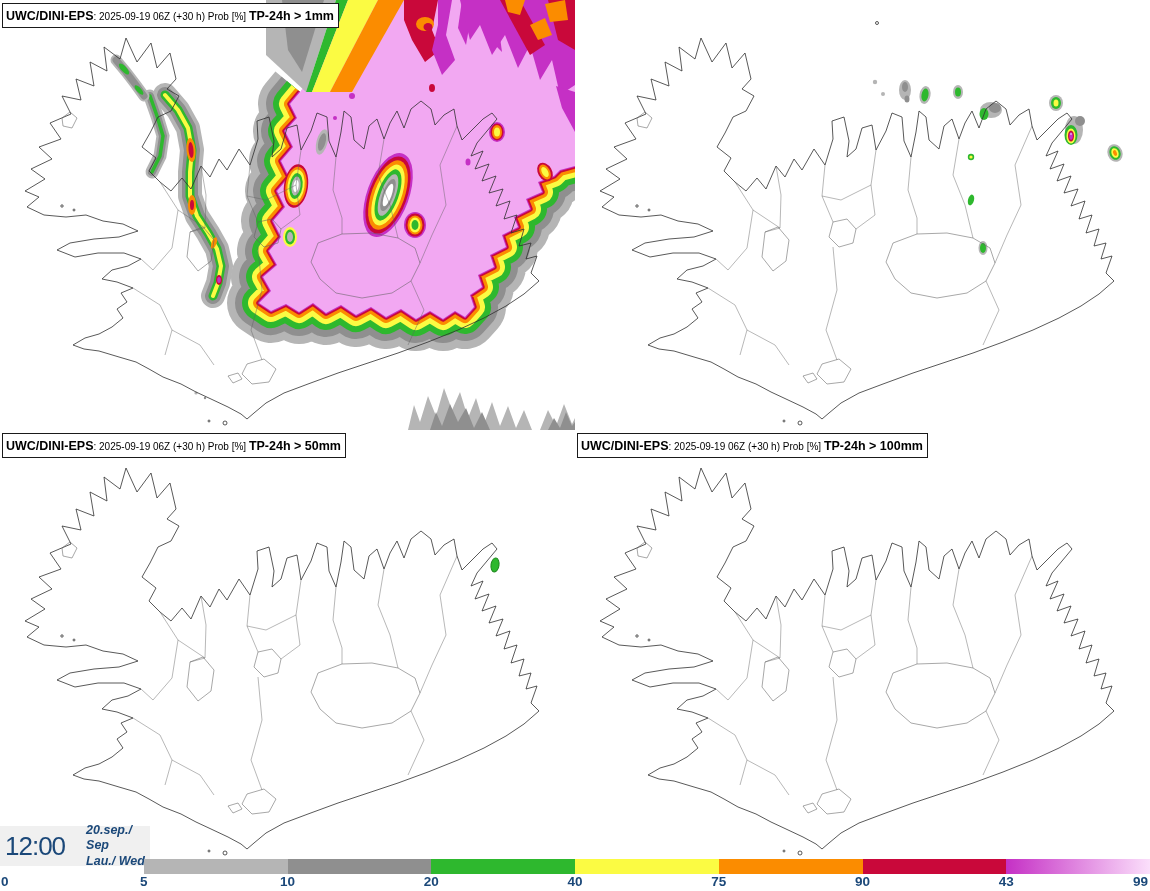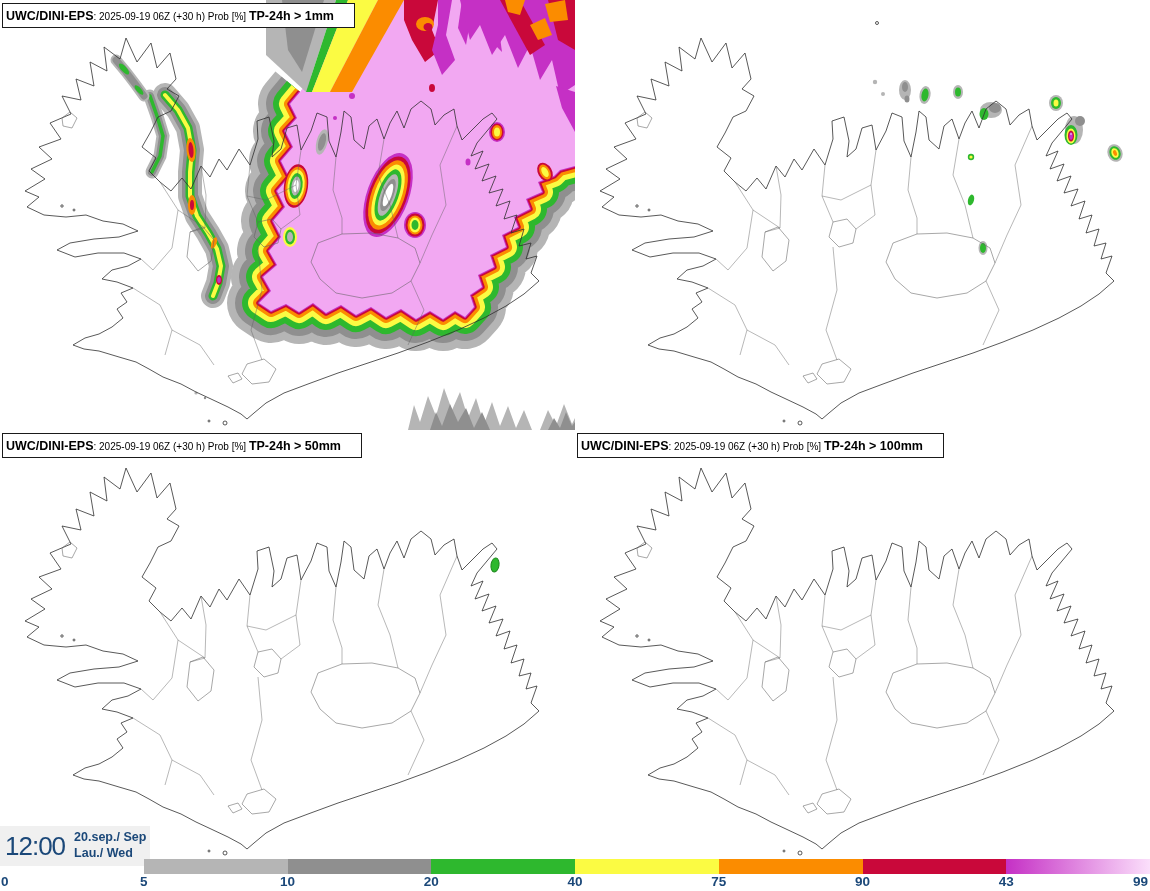--- a/index.html
+++ b/index.html
@@ -1,31 +1,31 @@
 <!DOCTYPE html>
 <html style="--pink: #f2a8f2; --pinklight: #fbdffb; --magenta: #c530c5; --crimson: #c9083a; --orange: #fb8c00; --yellow: #fbfb43; --green: #2eb82e; --lightgray: #b5b5b5; --darkgray: #8f8f8f; --navy: #1b4879; --timebox_bg: #f0f0f0; --map_line: #2e2e2e; --border_line: #606060;"><head>
 <meta charset="utf-8">
 <style>
   html,body{margin:0;padding:0;background:#fff;}
   #app{position:relative;width:1150px;height:891px;background:#fff;overflow:hidden;
        font-family:"Liberation Sans",sans-serif;}
   svg.panel{position:absolute;display:block;}
   
   .ptitle{position:absolute;z-index:5;background:#fff;border:1px solid #1a1a1a;
-          padding:1px 20px 2px 3px;white-space:nowrap;line-height:1.25;color:#000;}
+          padding:1px 4px 2px 3px;white-space:nowrap;line-height:1.25;color:#000;}
   .ptitle .model{font-weight:bold;font-size:12.5px;}
   .ptitle .run{font-size:10px;}
   .ptitle .thr{font-weight:bold;font-size:12.5px;}
   
   .timebox{position:absolute;left:0;top:826px;width:150px;height:40px;
            background:var(--timebox_bg);display:flex;align-items:center;z-index:6;}
   .timebox .big{font-size:26px;font-weight:normal;color:var(--navy);
                 letter-spacing:-1px;margin-left:5px;}
-  .timebox .dates{margin-left:9px;font-size:12.5px;font-weight:bold;color:var(--navy);
-                  line-height:1.25;}
+  .timebox .dates{margin-left:21px;font-size:12.5px;font-weight:bold;color:var(--navy);
+                  line-height:1.25;font-style:italic;}
   
   .cbar{position:absolute;left:144px;top:859px;width:1006px;height:15px;display:flex;z-index:6;}
   .cbar .seg{flex:1 1 0;height:100%;}
   .s1{background:var(--lightgray)} .s2{background:var(--darkgray)}
   .s3{background:var(--green)} .s4{background:var(--yellow)}
   .s5{background:var(--orange)} .s6{background:var(--crimson)}
   .s7{background:linear-gradient(90deg,var(--magenta),var(--pinklight));}
   .ticks{position:absolute;left:0;top:874px;width:1150px;height:17px;z-index:6;
          font-size:13.5px;font-weight:600;color:var(--navy);}
   .ticks span{position:absolute;transform:translateX(-50%);}

